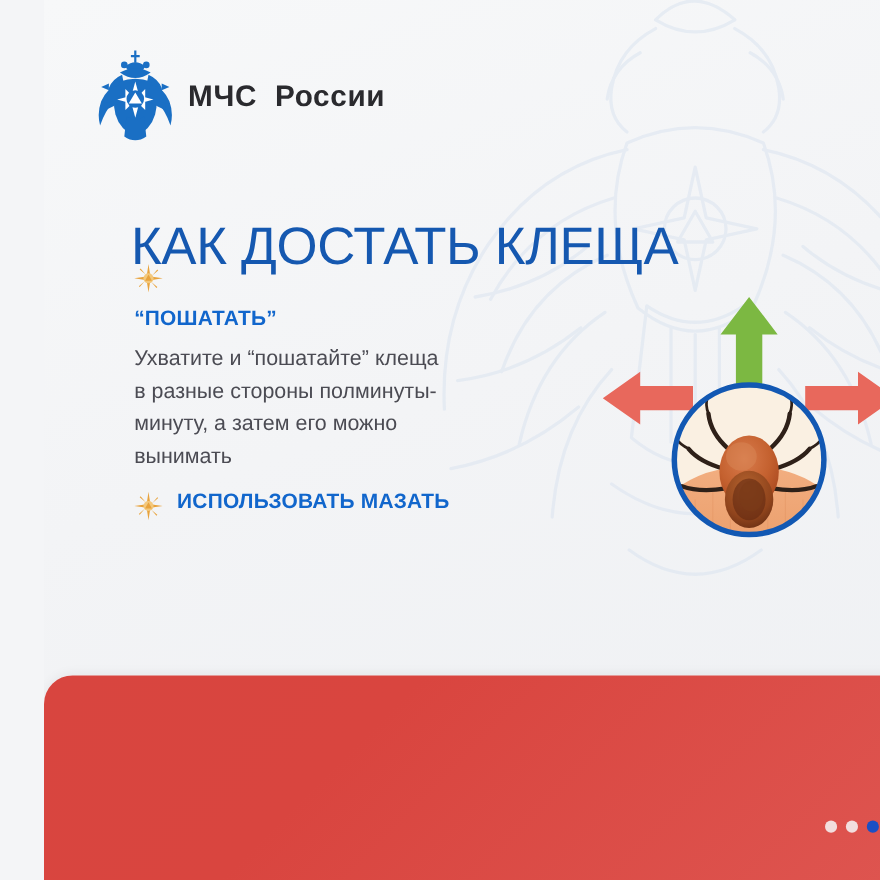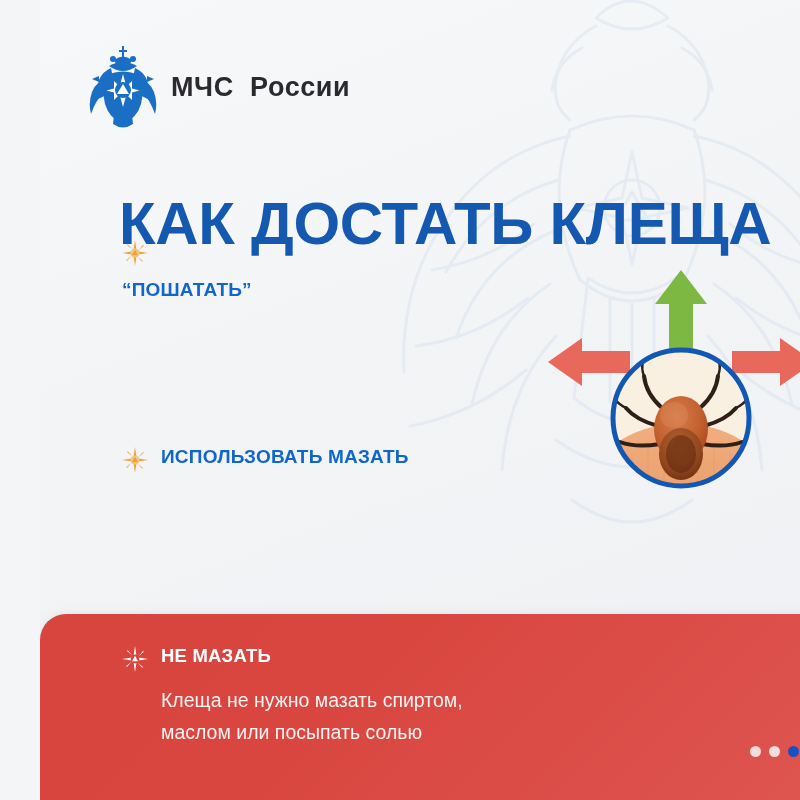--- a/index.html
+++ b/index.html
@@ -56,24 +56,24 @@
     font-weight: bold;
     color: #2a2a2e;
     letter-spacing: 0.6px;
     white-space: pre;
   }
 
   
   .title {
     position: absolute;
     left: 79px;
-    top: 152px;
-    font-size: 60px;
+    top: 168px;
+    font-size: 48px;
     line-height: 1.05;
-    font-weight: bold;
+    font-weight: normal;
     color: #1558b0;
     letter-spacing: -0.3px;
     white-space: nowrap;
   }
 
   
   .block {
     position: absolute;
     display: flex;
     align-items: flex-start;
@@ -258,58 +258,44 @@
         <path d="M21 5 l-4.6 5.4 l5.4 -4.6 z"></path>
         <path d="M5 5 l5.4 4.6 l-4.6 -5.4 z"></path>
         <path d="M21 21 l-5.4 -4.6 l4.6 5.4 z"></path>
         <path d="M5 21 l4.6 -5.4 l-5.4 4.6 z"></path>
       </g>
       <circle cx="13" cy="13" r="4.6" fill="#f3c87c"></circle>
       <path d="M13 9.6 l3.1 5.6 h-6.2 z" fill="#e8a33d"></path>
     </svg>
     <div class="block-text">
       <div class="block-heading">“ПОШАТАТЬ”</div>
+      <div class="block-body">Ухватите и “пошатайте” клеща
+в разные стороны полминуты-
+минуту, а затем его можно
+вынимать</div>
     </div>
   </div>
 
   <div class="block block-2">
     <svg class="bullet" viewBox="0 0 26 26" xmlns="http://www.w3.org/2000/svg" aria-hidden="true">
       <g fill="#e8a33d">
         <path d="M13 0 l1.7 11.3 l11.3 1.7 l-11.3 1.7 l-1.7 11.3 l-1.7 -11.3 l-11.3 -1.7 l11.3 -1.7 z"></path>
         <path d="M21 5 l-4.6 5.4 l5.4 -4.6 z"></path>
         <path d="M5 5 l5.4 4.6 l-4.6 -5.4 z"></path>
         <path d="M21 21 l-5.4 -4.6 l4.6 5.4 z"></path>
         <path d="M5 21 l4.6 -5.4 l-5.4 4.6 z"></path>
       </g>
       <circle cx="13" cy="13" r="4.6" fill="#f3c87c"></circle>
       <path d="M13 9.6 l3.1 5.6 h-6.2 z" fill="#e8a33d"></path>
     </svg>
     <div class="block-text">
       <div class="block-heading">ИСПОЛЬЗОВАТЬ МАЗАТЬ</div>
     </div>
   </div>
 
-  <div class="block block-3">
-    <svg class="bullet" viewBox="0 0 26 26" xmlns="http://www.w3.org/2000/svg" aria-hidden="true">
-      <g fill="#ffffff">
-        <path d="M13 0 l1.7 11.3 l11.3 1.7 l-11.3 1.7 l-1.7 11.3 l-1.7 -11.3 l-11.3 -1.7 l11.3 -1.7 z"></path>
-        <path d="M21 5 l-4.6 5.4 l5.4 -4.6 z"></path>
-        <path d="M5 5 l5.4 4.6 l-4.6 -5.4 z"></path>
-        <path d="M21 21 l-5.4 -4.6 l4.6 5.4 z"></path>
-        <path d="M5 21 l4.6 -5.4 l-5.4 4.6 z"></path>
-      </g>
-      <circle cx="13" cy="13" r="4.4" fill="#d8453f"></circle>
-      <path d="M13 9.8 l3 5.4 h-6 z" fill="#ffffff"></path>
-    </svg>
-    <div class="block-text">
-      <div class="block-heading">НЕ МАЗАТЬ</div>
-      <div class="block-body">Клеща не нужно мазать спиртом,
-маслом или посыпать солью</div>
-    </div>
-  </div>
 
   <svg class="illustration" viewBox="0 0 282 250" xmlns="http://www.w3.org/2000/svg" aria-hidden="true">
     <defs>
       <linearGradient id="skinGrad" x1="0" y1="0" x2="0" y2="1">
         <stop offset="0%" stop-color="#f2ae80"></stop>
         <stop offset="100%" stop-color="#e99a66"></stop>
       </linearGradient>
       <radialGradient id="bodyGrad" cx="42%" cy="32%" r="72%">
         <stop offset="0%" stop-color="#d97b4c"></stop>
         <stop offset="60%" stop-color="#c4612f"></stop>

